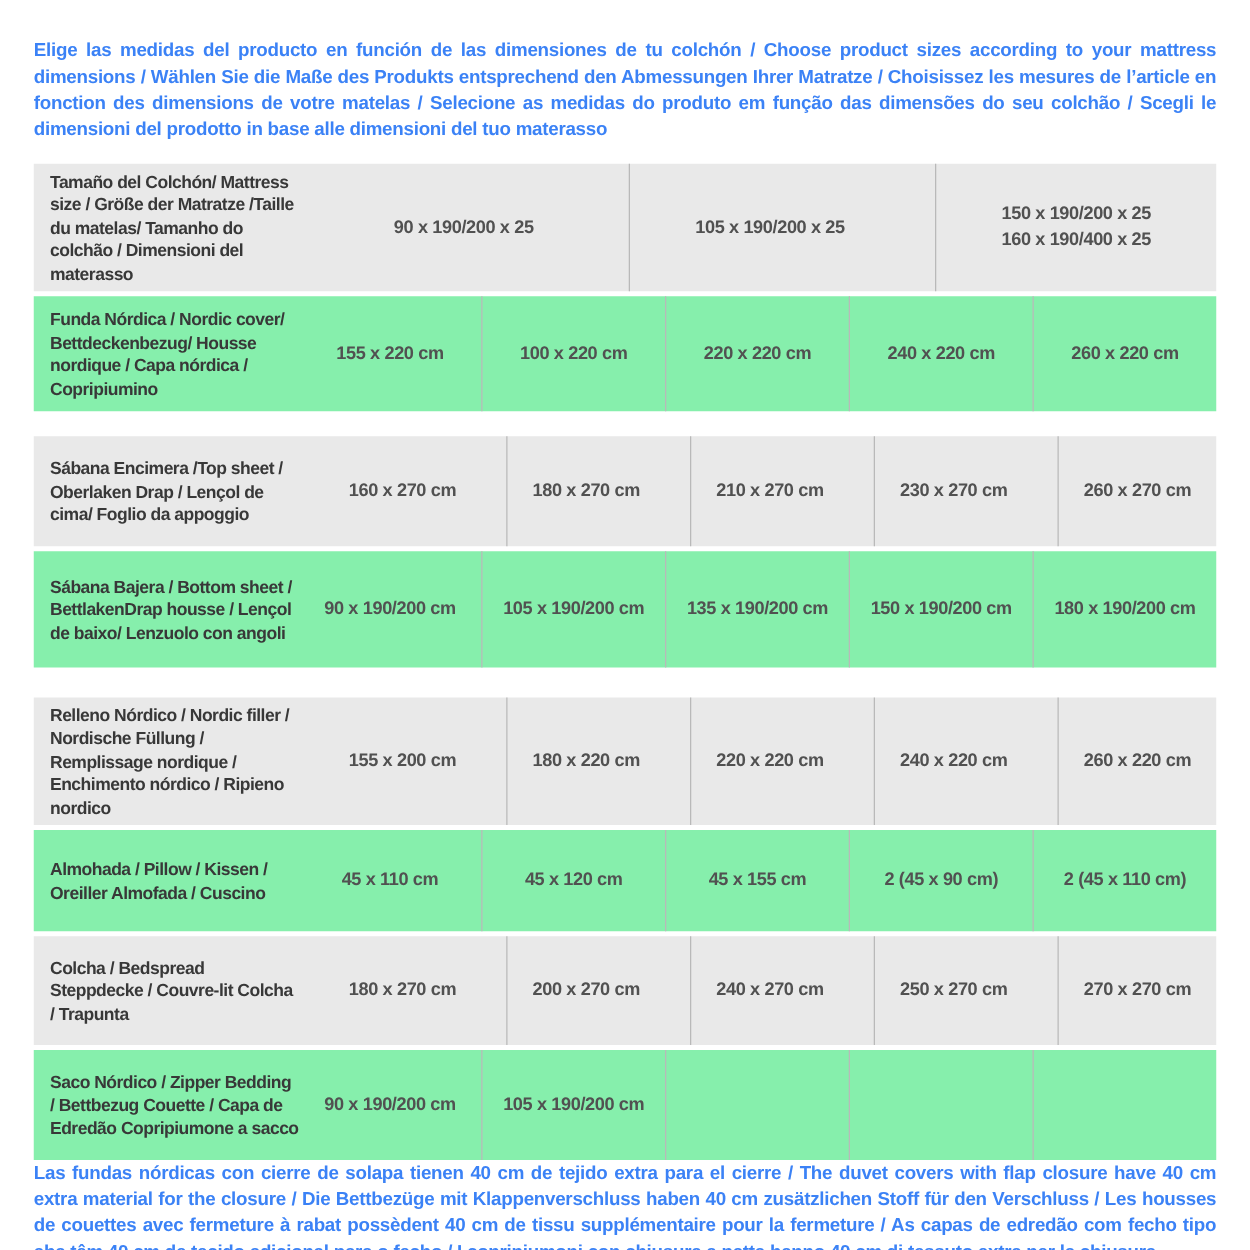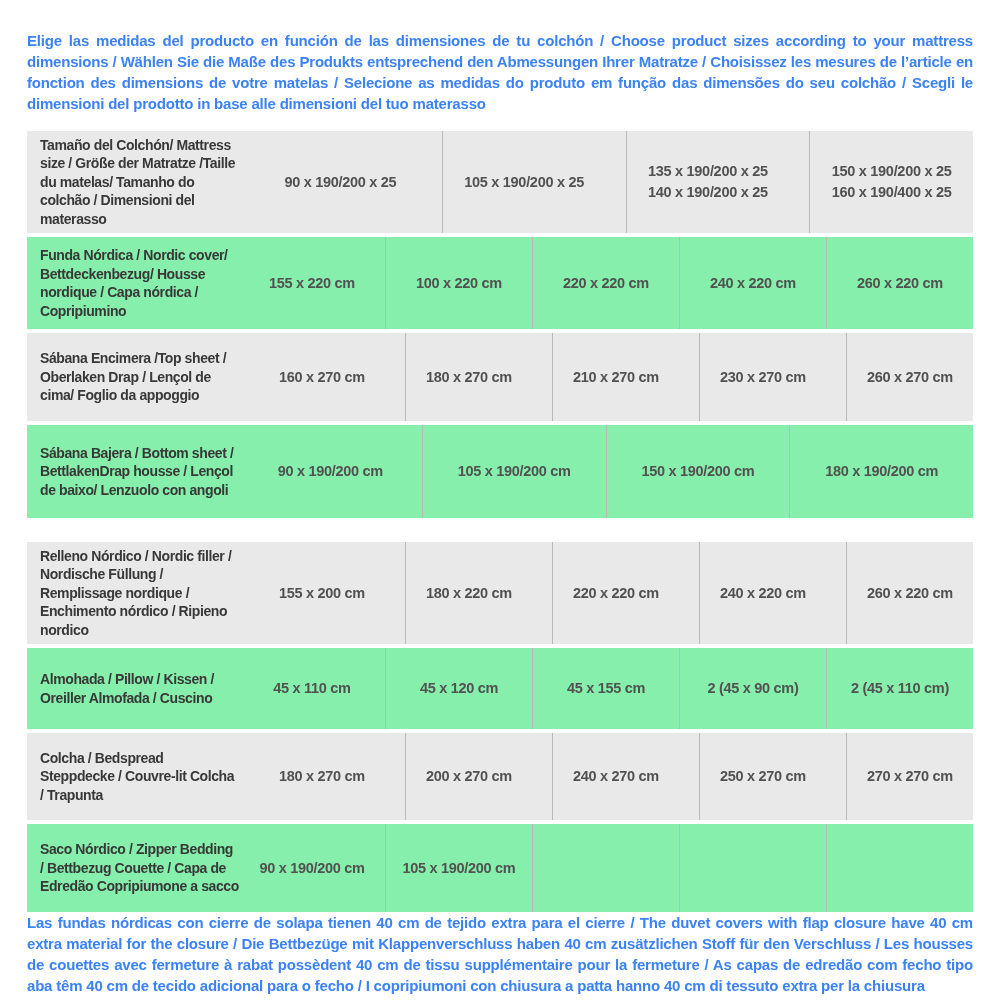--- a/index.html
+++ b/index.html
@@ -27,21 +27,21 @@
     gap:4px;
   }
   .row{
     display:flex;
     align-items:center;
     background:#86efac;
   }
   .row.shade{background:#e9e9e9;gap:20px;}
   .size-table .row:nth-child(1){min-height:102px;}
   .size-table .row:nth-child(2){min-height:92px;}
-  .size-table .row:nth-child(3){min-height:88px;}
+  .size-table .row:nth-child(3){min-height:88px;margin-top:16px;}
   .size-table .row:nth-child(4){min-height:93px;}
   .size-table .row:nth-child(5){min-height:102px;margin-top:20px;}
   .size-table .row:nth-child(6){min-height:81px;}
   .size-table .row:nth-child(7){min-height:87px;}
   .size-table .row:nth-child(8){min-height:88px;}
   .cell{box-sizing:border-box;}
   .cell.label{
     flex:0 0 212px;
     padding-left:13px;
     font-size:14px;
@@ -72,24 +72,20 @@
 <div class="size-table" id="size-table">
     <div class="row shade">
       <div class="cell label">Tamaño del Colchón/ Mattress size / Größe der Matratze /Taille du matelas/ Tamanho do colchão / Dimensioni del materasso</div>
       <div class="cell value">
         <div>90 x 190/200 x 25</div>
       </div>
       <div class="cell value">
         <div>105 x 190/200 x 25</div>
       </div>
       <div class="cell value">
-        <div>135 x 190/200 x 25</div>
-        <div>140 x 190/200 x 25</div>
-      </div>
-      <div class="cell value">
         <div>150 x 190/200 x 25</div>
         <div>160 x 190/400 x 25</div>
       </div>
     </div>
     <div class="row">
       <div class="cell label">Funda Nórdica / Nordic cover/ Bettdeckenbezug/ Housse nordique / Capa nórdica / Copripiumino</div>
       <div class="cell value">155 x 220 cm</div>
       <div class="cell value">100 x 220 cm</div>
       <div class="cell value">220 x 220 cm</div>
       <div class="cell value">240 x 220 cm</div>
@@ -100,20 +96,21 @@
       <div class="cell value">160 x 270 cm</div>
       <div class="cell value">180 x 270 cm</div>
       <div class="cell value">210 x 270 cm</div>
       <div class="cell value">230 x 270 cm</div>
       <div class="cell value">260 x 270 cm</div>
     </div>
     <div class="row">
       <div class="cell label">Sábana Bajera / Bottom sheet / BettlakenDrap housse / Lençol de baixo/ Lenzuolo con angoli</div>
       <div class="cell value">90 x 190/200 cm</div>
       <div class="cell value">105 x 190/200 cm</div>
+      <div class="cell value">135 x 190/200 cm</div>
       <div class="cell value">150 x 190/200 cm</div>
       <div class="cell value">180 x 190/200 cm</div>
     </div>
     <div class="row shade">
       <div class="cell label">Relleno Nórdico / Nordic filler / Nordische Füllung / Remplissage nordique / Enchimento nórdico / Ripieno nordico</div>
       <div class="cell value">155 x 200 cm</div>
       <div class="cell value">180 x 220 cm</div>
       <div class="cell value">220 x 220 cm</div>
       <div class="cell value">240 x 220 cm</div>
       <div class="cell value">260 x 220 cm</div>

